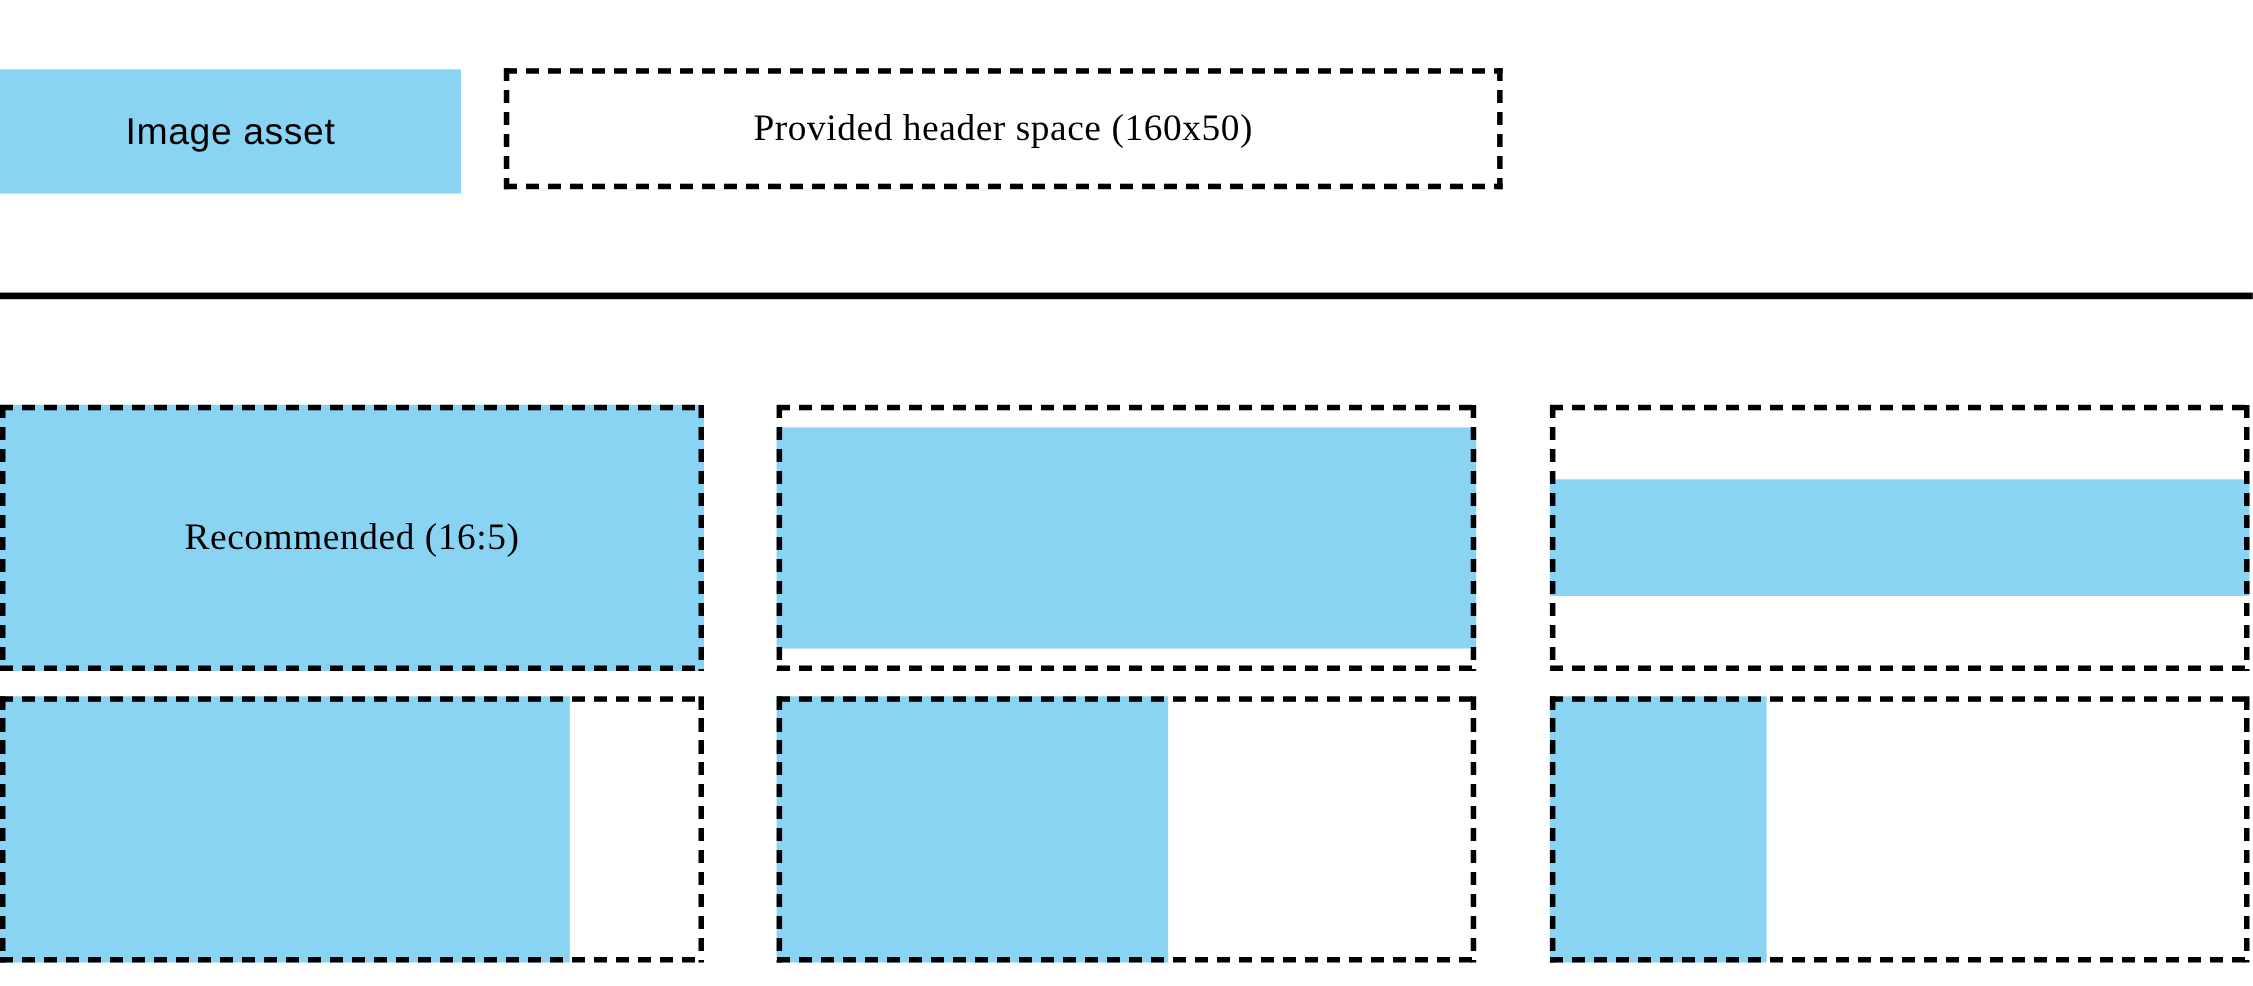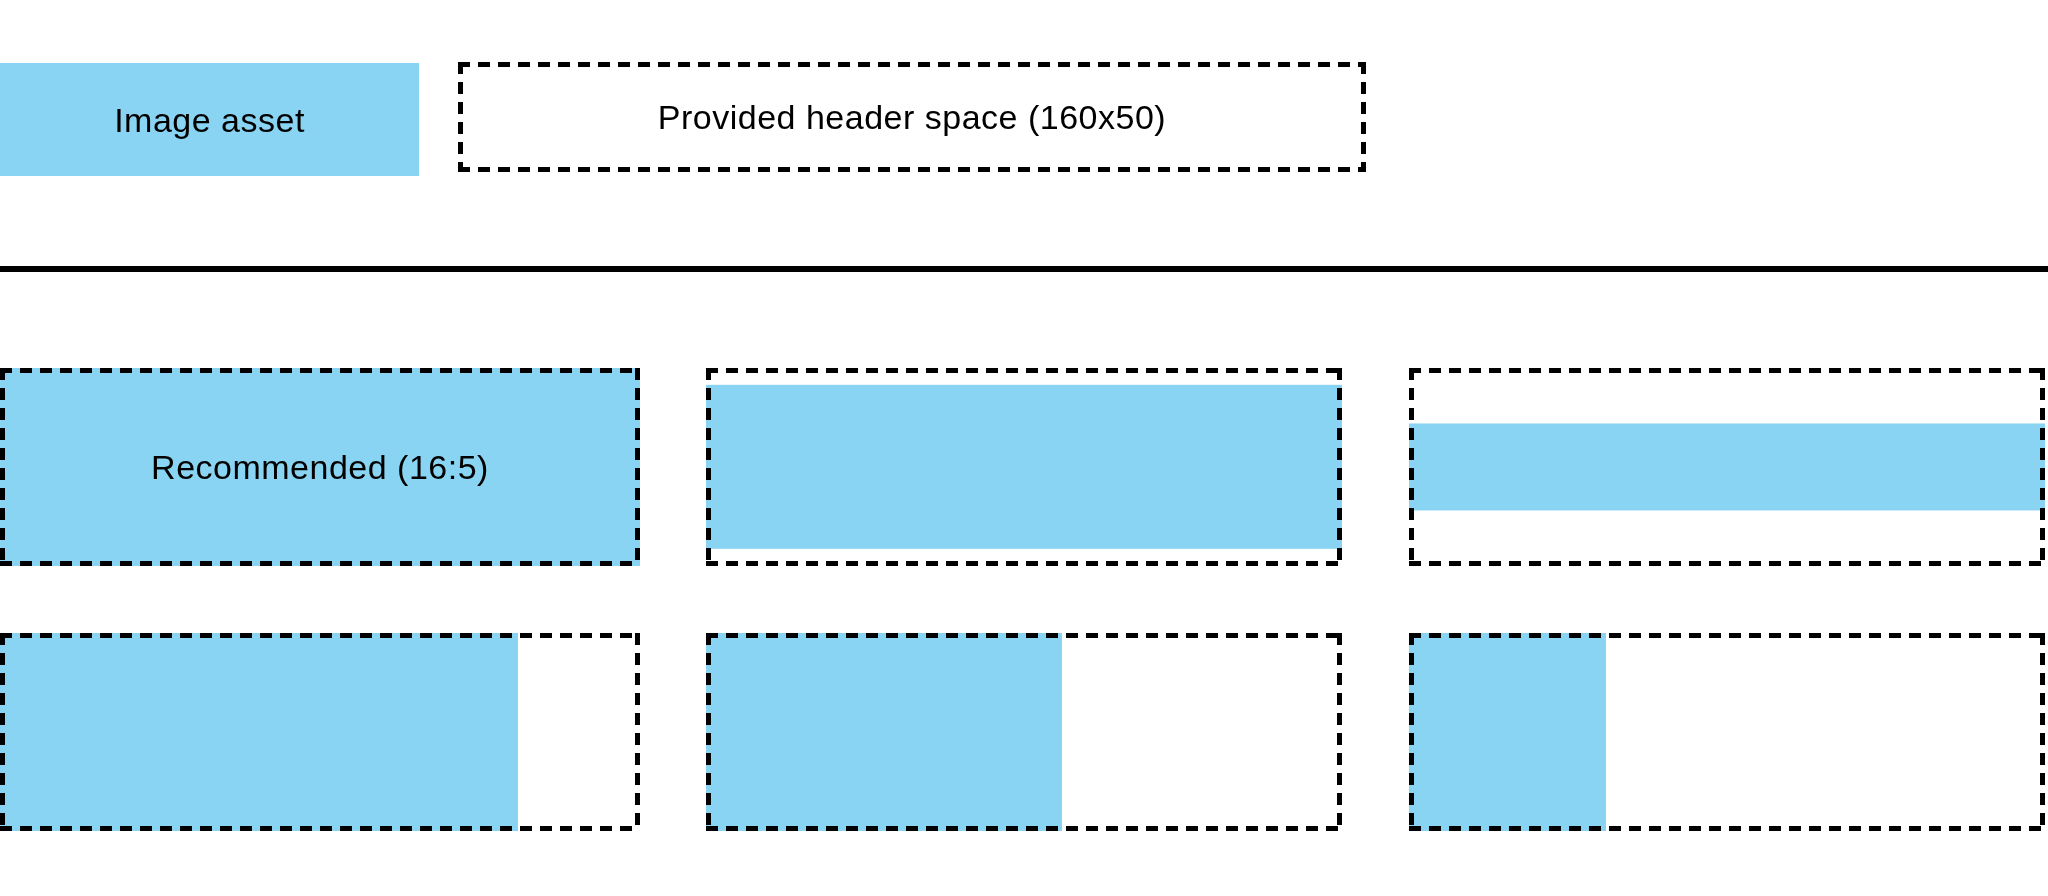--- a/index.html
+++ b/index.html
@@ -11,39 +11,39 @@
     font-size:34px;line-height:1;letter-spacing:0.5px;font-weight:400;color:var(--text,#000);
     white-space:nowrap;z-index:3;position:relative;
   }
   
   .swatch{
     position:absolute;left:0;top:63px;width:419px;height:113px;
     background:var(--blue,#8AD4F3);
     display:flex;align-items:center;justify-content:center;
   }
   
-  .dashed{position:absolute;}
+  .dashed{position:absolute;font-family:Liberation Serif, serif;}
   .dashed::after{
     content:"";position:absolute;inset:0;pointer-events:none;z-index:2;
     background-image:
       repeating-linear-gradient(90deg,var(--outline,#000) 0 12px,transparent 12px 20px),
       repeating-linear-gradient(90deg,var(--outline,#000) 0 12px,transparent 12px 20px),
       repeating-linear-gradient(180deg,var(--outline,#000) 0 12px,transparent 12px 20px),
       repeating-linear-gradient(180deg,var(--outline,#000) 0 12px,transparent 12px 20px);
     background-position:left top,left bottom,left top,right top;
     background-size:100% 5px,100% 5px,5px 100%,5px 100%;
     background-repeat:no-repeat;
   }
   .legend-box{
     left:458px;top:62px;width:908px;height:110px;
     display:flex;align-items:center;justify-content:center;
   }
   .divider{position:absolute;left:0;top:266px;width:2048px;height:6px;background:var(--outline,#000);}
   
-  .frame{position:absolute;height:198px;display:flex;align-items:center;justify-content:center;}
+  .frame{position:absolute;height:242px;display:flex;align-items:center;justify-content:center;}
   .c1{left:0;width:640px;}
   .c2{left:706px;width:636px;}
   .c3{left:1409px;width:636px;}
   .r1{top:368px;}
   .r2{top:633px;}
   .bar{position:absolute;background:var(--blue,#8AD4F3);z-index:1;}
   .bar.full{inset:0;}
   .bar.hband{left:0;right:0;top:50%;transform:translateY(-50%);}   
   .bar.vband{top:0;bottom:0;left:0;}                               
 </style>

